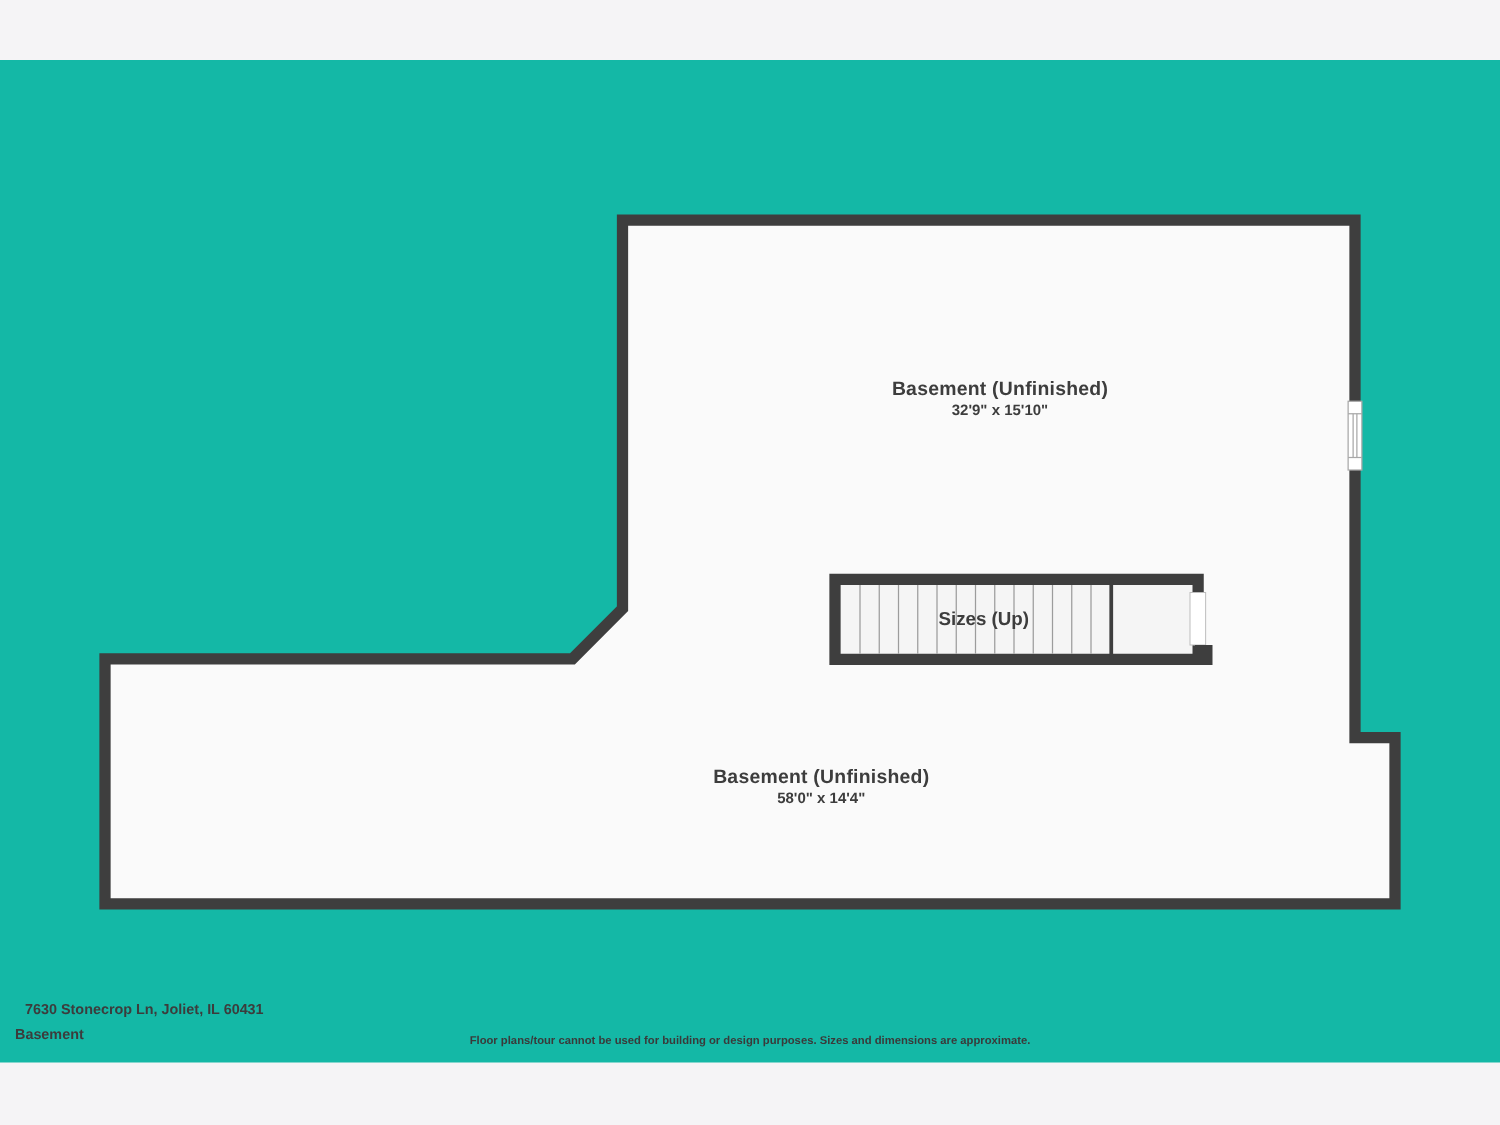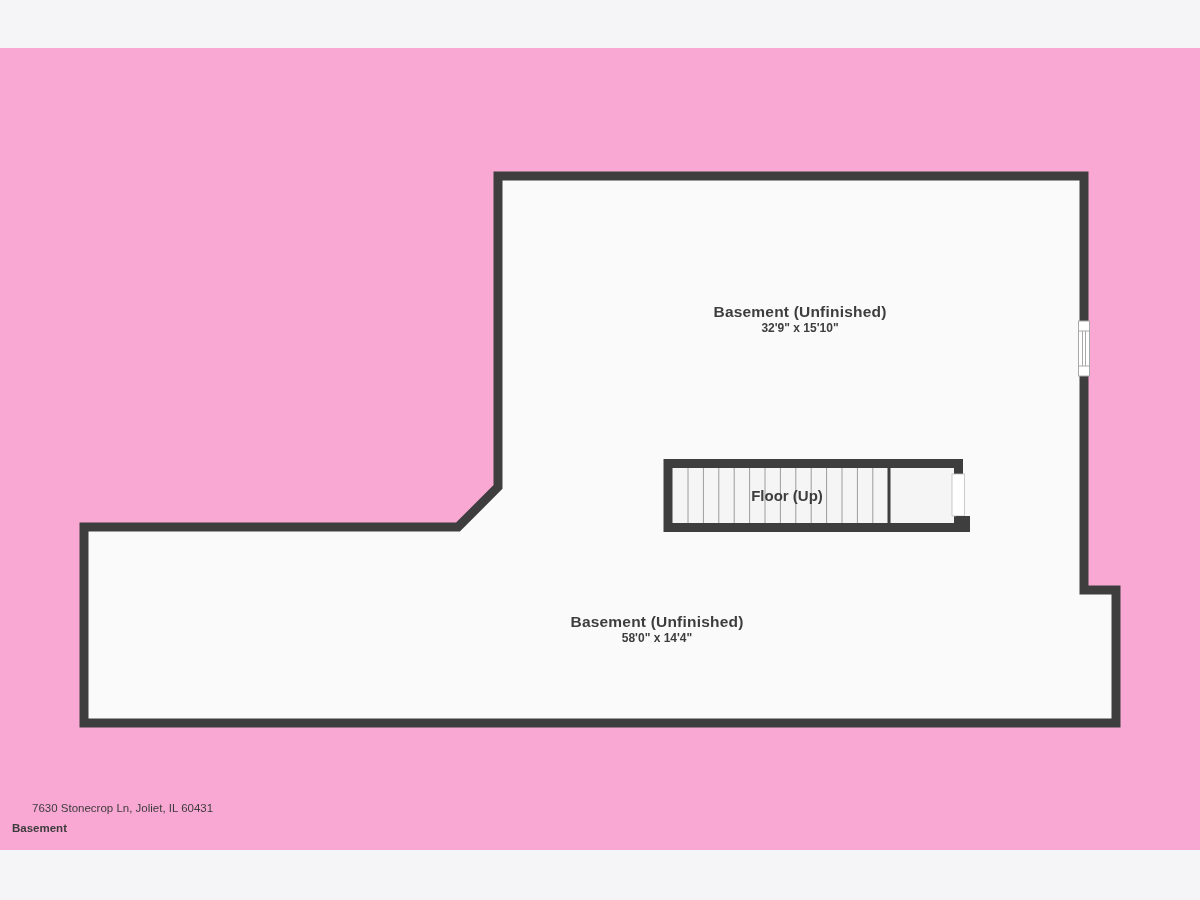--- a/index.html
+++ b/index.html
@@ -1,36 +1,36 @@
 <!DOCTYPE html>
 <html><head>
 <meta charset="utf-8">
 <style>
   html, body { margin: 0; padding: 0; }
   body { font-family: "Liberation Sans", "DejaVu Sans", sans-serif; }
   .page {
     position: relative;
     width: 1200px;
     height: 900px;
-    background: #f9a8d4;
+    background: #14b8a6;
     overflow: hidden;
   }
   .band { position: absolute; left: 0; width: 1200px; background: #f5f4f6; }
   .band-top { top: 0; height: 48px; }
   .band-bottom { top: 850px; height: 50px; }
   .plan-svg { position: absolute; left: 0; top: 0; }
   .label { position: absolute; text-align: center; color: #3d3d3d; pointer-events: none; }
   .room-title { font-size: 15.5px; font-weight: 600; line-height: 19px; letter-spacing: 0.2px; }
   .room-dims { font-size: 12px; font-weight: 600; line-height: 15px; }
   .stairs-label { position: absolute; left: 687px; top: 487px; width: 200px;
     text-align: center; font-size: 15px; font-weight: 600; line-height: 18px; color: #3d3d3d; }
   .upper-label { left: 640px; top: 302px; width: 320px; }
   .lower-label { left: 497px; top: 612px; width: 320px; }
   .footer-address { position: absolute; left: 20px; top: 802px; font-size: 11.5px;
-    font-weight: 400; line-height: 13px; color: #3c3c3c; margin-left: 12px; }
+    font-weight: 700; line-height: 13px; color: #3c3c3c; }
   .footer-floor { position: absolute; left: 12px; top: 822px; font-size: 11.5px;
     font-weight: 700; line-height: 13px; color: #3c3c3c; }
   .footer-disclaimer { position: absolute; left: 0; top: 826px; width: 1200px;
     text-align: center; font-size: 9px; font-weight: 600; line-height: 12px; color: #3a3a3a; }
 </style>
 </head>
 <body>
 
 <div class="page">
 
@@ -70,23 +70,24 @@
       <rect x="952" y="474" width="12.5" height="42" fill="#ffffff" stroke="#bdbdbd" stroke-width="0.8"></rect>
       <rect x="956" y="516" width="14" height="16" fill="#3e3e3e"></rect>
     </g>
   </svg>
 
   <div class="label upper-label">
     <div class="room-title">Basement (Unfinished)</div>
     <div class="room-dims">32'9" x 15'10"</div>
   </div>
 
-  <div class="stairs-label">Floor (Up)</div>
+  <div class="stairs-label">Sizes (Up)</div>
 
   <div class="label lower-label">
     <div class="room-title">Basement (Unfinished)</div>
     <div class="room-dims">58'0" x 14'4"</div>
   </div>
 
   <div class="footer-address">7630 Stonecrop Ln, Joliet, IL 60431</div>
   <div class="footer-floor">Basement</div>
+  <div class="footer-disclaimer">Floor plans/tour cannot be used for building or design purposes. Sizes and dimensions are approximate.</div>
 
 </div>
 
 </body></html>

